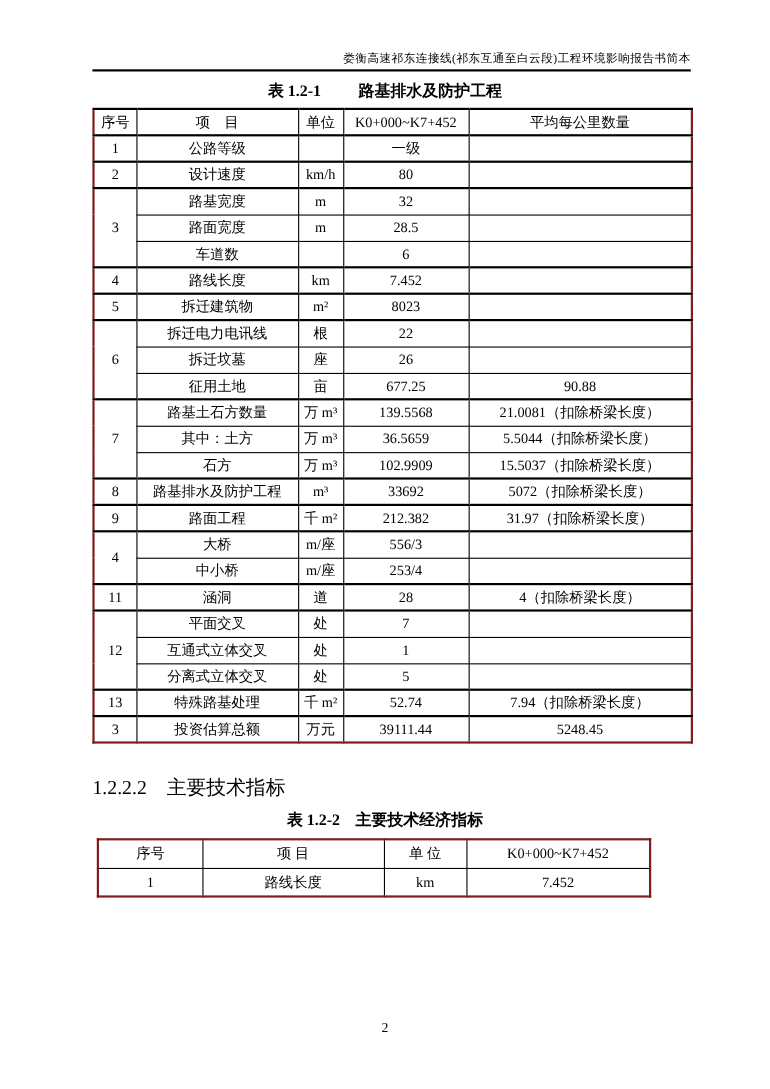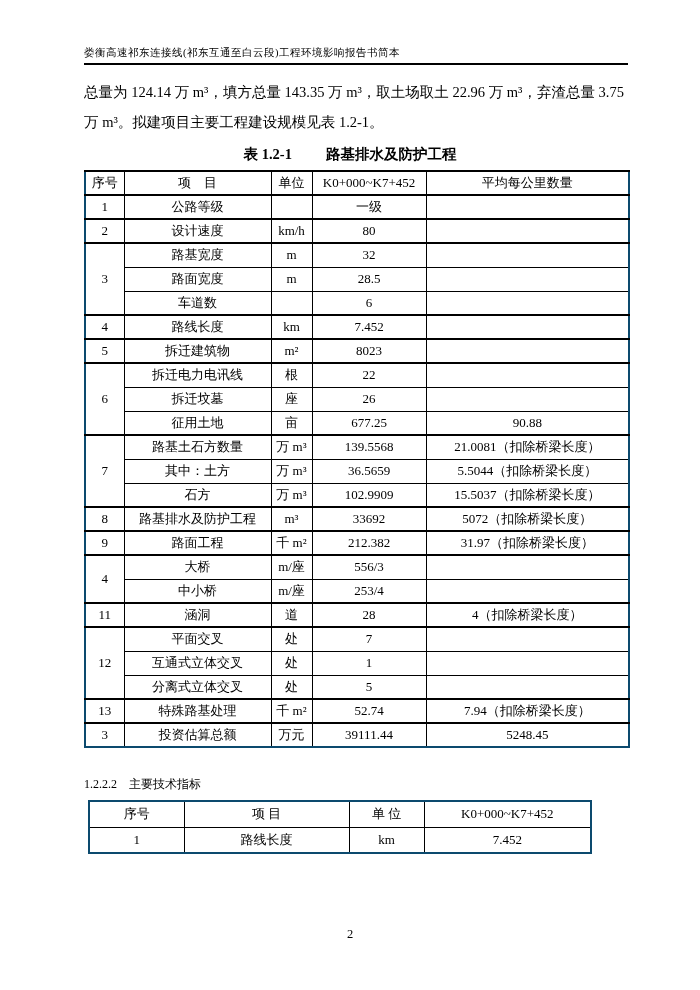--- a/index.html
+++ b/index.html
@@ -2,60 +2,57 @@
 <html><head>
 <meta charset="utf-8">
 <style>
   * { margin:0; padding:0; box-sizing:border-box; }
   html,body { background:#ffffff; }
   body { width:700px; height:990px; font-family:"Liberation Serif","DejaVu Serif",serif; color:#000; }
   .page { position:relative; width:700px; height:990px; background:#fff; overflow:hidden; }
 
   .running-header {
     margin:46px 72px 0 84px;
+    text-align:right;
     font-size:10.5px;
     letter-spacing:0.5px;
     padding-bottom:3px;
     border-bottom:2px solid #000;
   }
 
   .para { margin:12px 72px 0 84px; font-size:14.5px; line-height:30px; text-align:justify; }
 
   .caption { text-align:center; font-weight:bold; font-size:14.5px; margin-top:8px; }
   .cap-label-wide { margin-right:34px; }
   .cap-label-narrow { margin-right:14px; }
 
-  table { border-collapse:collapse; table-layout:fixed; border:2px solid #0c4a6e; }
+  table { border-collapse:collapse; table-layout:fixed; border:2px solid #7f1d1d; }
   td, th { border:1px solid #000; text-align:center; vertical-align:middle;
            font-size:13px; font-weight:normal; padding:0 3px; overflow:hidden; }
 
   .t1 { margin:6px 0 0 84px; width:544px; }
   .t1 td, .t1 th { height:24px; }
   .t1 tr.group-start td, .t1 tr.group-start th { border-top-width:2px; }
 
   .t2 { margin:7px 0 0 88px; width:502px; }
   .t2 td, .t2 th { height:26px; }
 
-  .section-heading { margin:28px 72px 0 84px; font-size:12px; }
+  .section-heading { margin:28px 72px 0 84px; font-size:18px; }
 
   .page-number { position:absolute; left:0; bottom:48px; width:100%; text-align:center; font-size:12.5px; }
 </style>
 </head>
 <body>
 
 <div class="page">
 
   <div class="running-header">
     <span>娄衡高速祁东连接线(祁东互通至白云段)工程环境影响报告书简本</span>
   </div>
 
-  <div class="para">
-    <div>总量为 124.14 万 m³，填方总量 143.35 万 m³，取土场取土 22.96 万 m³，弃渣总量 3.75</div>
-    <div>万 m³。拟建项目主要工程建设规模见表 1.2-1。</div>
-  </div>
 
   <div class="caption">
     <span class="cap-label-wide">表 1.2-1</span><span>路基排水及防护工程</span>
   </div>
 
   <table class="t1">
     <colgroup>
       <col style="width:39px">
         <col style="width:147px">
         <col style="width:41px">
@@ -222,20 +219,23 @@
           <td>投资估算总额</td>
           <td>万元</td>
           <td>39111.44</td>
           <td>5248.45</td>
         </tr>
       </tbody>
   </table>
 
   <div class="section-heading">1.2.2.2　主要技术指标</div>
 
+  <div class="caption">
+    <span class="cap-label-narrow">表 1.2-2</span><span>主要技术经济指标</span>
+  </div>
 
   <table class="t2">
     <colgroup>
       <col style="width:95px">
         <col style="width:165px">
         <col style="width:75px">
         <col style="width:167px">
     </colgroup>
     <thead>
       <tr>

